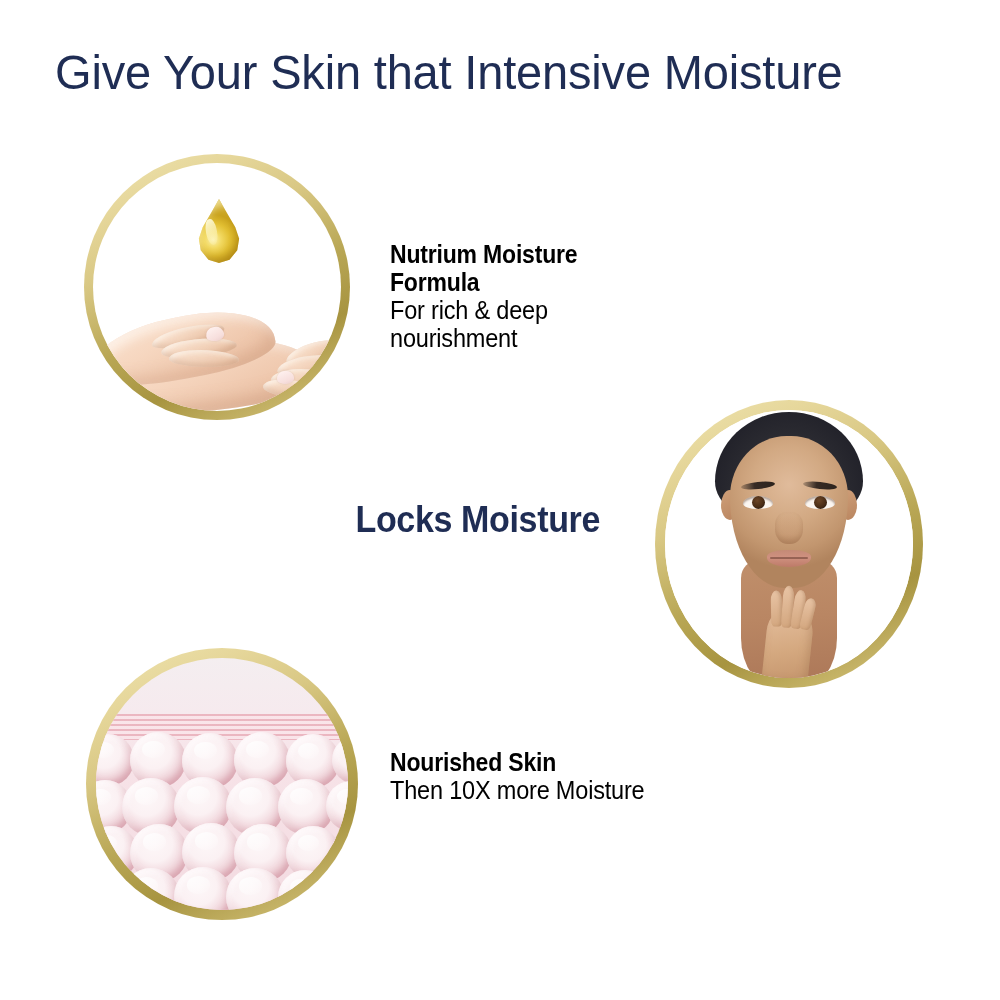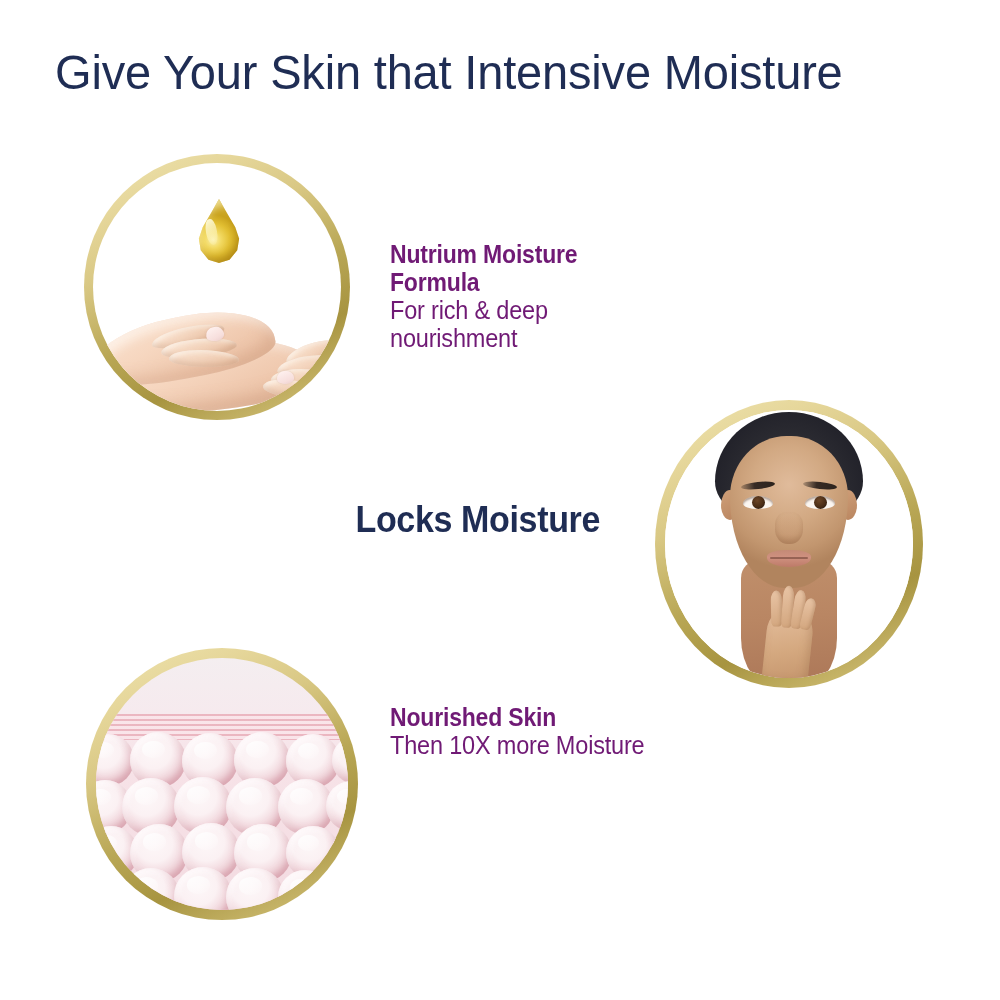--- a/index.html
+++ b/index.html
@@ -348,40 +348,40 @@
     top: 16%;
     width: 40%;
     height: 30%;
     border-radius: 50%;
     background: linear-gradient(150deg, rgba(255,255,255,.95), rgba(255,255,255,0));
   }
 
   
   .feature-text {
     position: absolute;
-    color: #701a75;
+    color: #000000;
   }
   .feature-title {
     font-weight: bold;
     font-size: 25px;
     line-height: 1.12;
     transform: scaleX(0.92);
     transform-origin: left center;
     letter-spacing: -0.2px;
   }
   .feature-sub {
     font-weight: 400;
     font-size: 25px;
     line-height: 1.12;
     transform: scaleX(0.94);
     transform-origin: left center;
     letter-spacing: -0.2px;
   }
   #text-nutrium { left: 390px; top: 240px; width: 290px; }
-  #text-nourished { left: 390px; top: 703px; width: 290px; }
+  #text-nourished { left: 390px; top: 748px; width: 290px; }
 
   #text-locks {
     position: absolute;
     right: 400px;
     top: 500px;
     width: 300px;
     text-align: right;
     color: #1f2d54;
     font-weight: bold;
     font-size: 37px;

